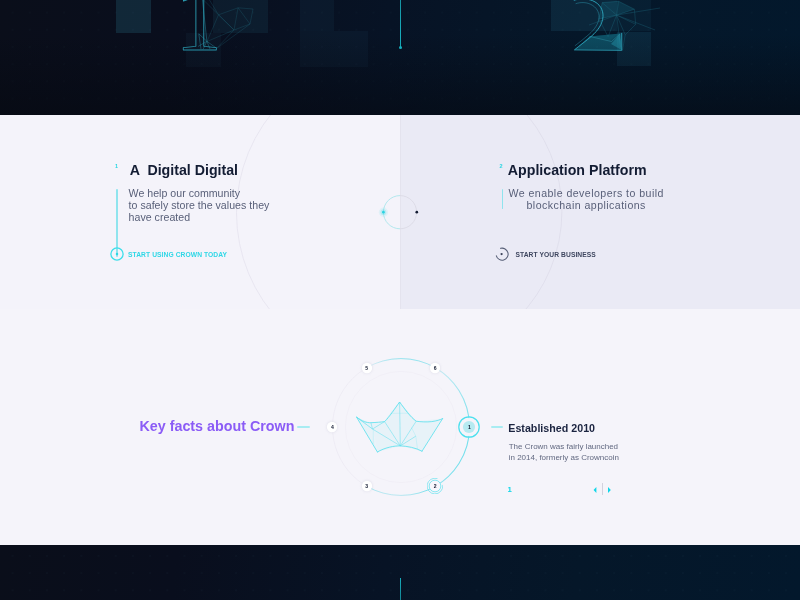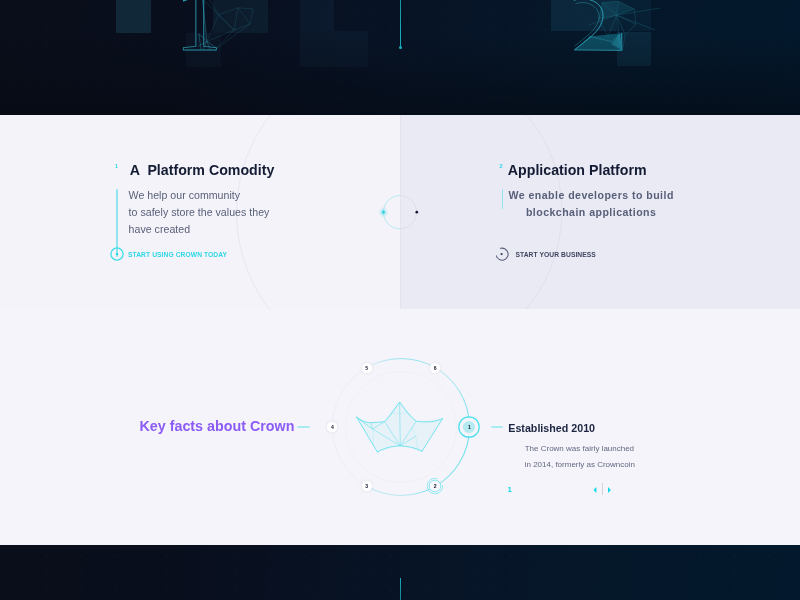--- a/index.html
+++ b/index.html
@@ -36,35 +36,35 @@
     background:linear-gradient(to bottom,rgba(25,170,185,.85),rgba(25,190,205,.95));}
   .scan-dot{position:absolute;z-index:2;left:399px;top:46px;width:3px;height:3px;border-radius:50%;background:#18c0cf;}
   .divider-v{position:absolute;left:400px;top:115px;width:1px;height:194px;background:#e4e3ee;}
   .divider-h{position:absolute;left:0;top:309px;width:800px;height:1px;background:#e7e6ef;}
 
   
   .card-sup{position:absolute;font-size:5.5px;font-weight:700;color:#29d6e2;letter-spacing:.2px;}
   .card-title{position:absolute;font-size:14.2px;font-weight:700;color:#131c33;
     letter-spacing:0px;white-space:pre;}
   .card-bar{position:absolute;width:1.5px;border-radius:1px;background:#8fe4ee;}
-  .card-body{position:absolute;font-size:10.6px;line-height:17px;color:#585f78;white-space:pre;letter-spacing:.02px;}
+  .card-body{position:absolute;font-size:10.6px;line-height:12px;color:#585f78;white-space:pre;letter-spacing:.02px;}
   .cta{position:absolute;}
   .dec{position:absolute;left:0;top:0;}
   .hinge{position:absolute;left:370px;top:182px;}
   .dial{position:absolute;left:300.9px;top:18px;}
   .crown{position:absolute;left:356px;top:91px;}
   .cta-label{position:absolute;font-size:6.7px;font-weight:700;letter-spacing:.08px;white-space:nowrap;}
   .cta-l .cta-label{color:#2ed7e6;}
   .cta-r .cta-label{color:#3e465f;}
 
   
   .facts-heading{position:absolute;font-size:14.3px;font-weight:700;color:#8b5cf6;letter-spacing:0;white-space:nowrap;}
   .facts-dash{position:absolute;height:1.6px;border-radius:1px;background:#a8ecf2;}
   .detail-title{position:absolute;font-size:10.7px;font-weight:700;color:#1b2440;letter-spacing:0;white-space:nowrap;}
-  .detail-body{position:absolute;font-size:8.0px;line-height:16px;color:#626981;white-space:pre;margin-left:16px;}
+  .detail-body{position:absolute;font-size:8.0px;line-height:11px;color:#626981;white-space:pre;}
   .pg-num{position:absolute;font-size:7.8px;font-weight:700;color:#10d6e8;}
   .pg-sep{position:absolute;width:1.1px;background:#d3d2de;}
   .tl-node{position:absolute;}
   .node-num{position:absolute;font-size:5.1px;font-weight:700;color:#141c33;
     width:14px;text-align:center;line-height:14px;}
   .node-num.on{color:#0f1830;}
 </style>
 </head>
 <body>
 
@@ -147,41 +147,41 @@
 
     <div class="scan-line"></div>
     <div class="scan-dot"></div>
   </div>
   <div class="sec-cards">
     <div class="card-l">
       <svg class="dec" width="400" height="194" viewBox="0 0 400 194">
         <circle cx="394.5" cy="97.8" r="158" fill="none" stroke="#e6e4ef" stroke-width="0.9"></circle>
       </svg>
       <div class="card-sup" style="left:115px;top:47.5px;">1</div>
-      <div class="card-title" style="left:129.8px;top:47px;">A  Platform Comodity</div>
+      <div class="card-title" style="left:129.8px;top:47px;">A  Digital Digital</div>
       <div class="card-bar" style="left:116.2px;top:73.5px;height:68px;"></div>
       <div class="card-body" style="left:128.6px;top:72px;">We help our community
 to safely store the values they
 have created</div>
       <div class="cta cta-l" style="left:108.5px;top:131px;">
         <svg width="16" height="16" viewBox="0 0 16 16">
           <circle cx="8" cy="8" r="6.1" fill="none" stroke="#3ddeea" stroke-width="1.3"></circle>
           <circle cx="8" cy="8" r="1.25" fill="#2ed7e6"></circle>
         </svg>
         <div class="cta-label" style="left:19.5px;top:5.1px;">START USING CROWN TODAY</div>
       </div>
     </div>
     <div class="card-r">
       <svg class="dec" width="400" height="194" viewBox="0 0 400 194">
         <circle cx="11.2" cy="96.4" r="150.7" fill="none" stroke="#dfdeeb" stroke-width="0.9"></circle>
       </svg>
       <div class="card-sup" style="left:99.6px;top:47.5px;">2</div>
       <div class="card-title" style="left:107.8px;top:47px;">Application Platform</div>
       <div class="card-bar" style="left:101.5px;top:73.5px;height:20.5px;"></div>
-      <div class="card-body" style="left:108.5px;top:72px;letter-spacing:.45px;font-weight:bold;">We enable developers to build
+      <div class="card-body" style="left:108.5px;top:72px;letter-spacing:.45px;">We enable developers to build
 blockchain applications</div>
       <div class="cta cta-r" style="left:94.3px;top:131px;">
         <svg width="16" height="16" viewBox="0 0 16 16">
           <path d="M 6.55 2.35 A 6.0 6.0 0 1 1 2.35 9.8" fill="none" stroke="#555d75" stroke-width="1.05" stroke-linecap="round"></path>
           <circle cx="7.6" cy="8.1" r="1.15" fill="#3a4159"></circle>
         </svg>
         <div class="cta-label" style="left:21.2px;top:5.1px;">START YOUR BUSINESS</div>
       </div>
     </div>
   </div>

